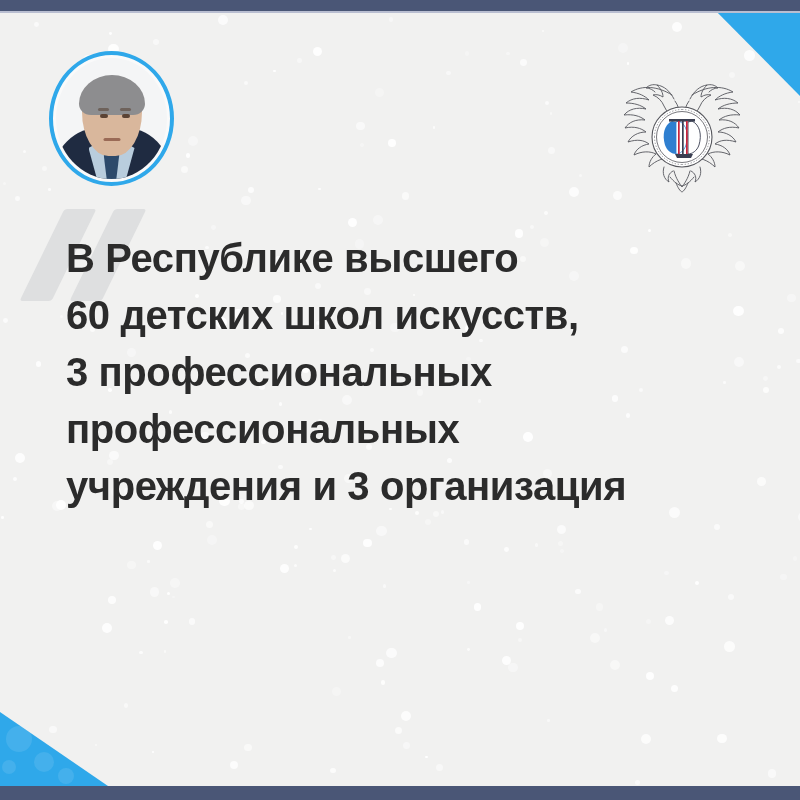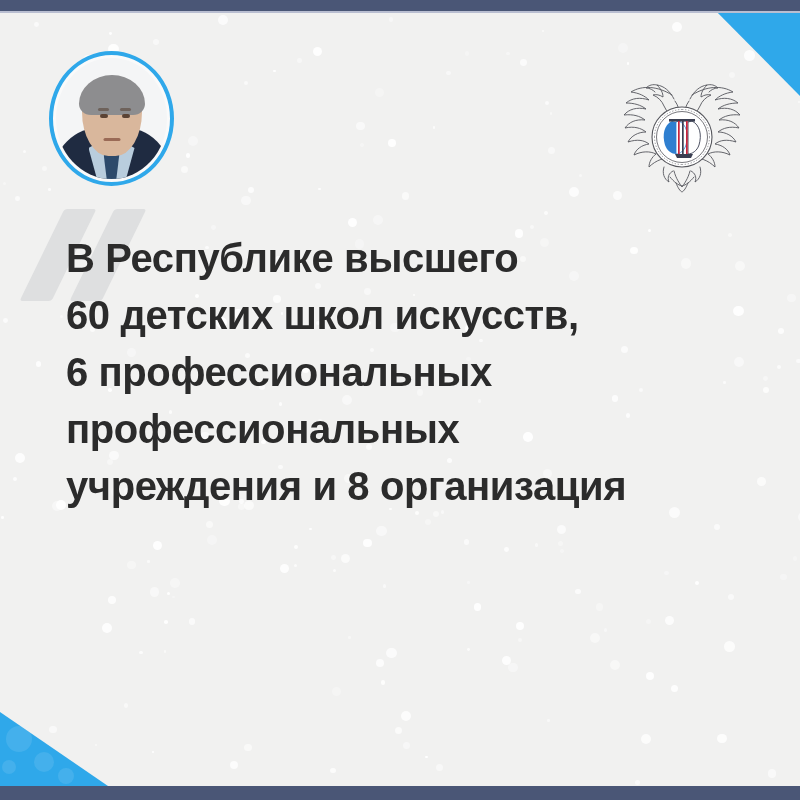--- a/index.html
+++ b/index.html
@@ -586,23 +586,23 @@
           <rect x="74" y="62" width="1.7" height="33" fill="#c8243c"></rect>
           <path d="M63 95 L81 95 L79 99 L65 99 Z" fill="#3b3f52"></path>
         </g>
       </svg>
     </div>
   </div>
 
   <div class="quote-text">
     <div class="quote-line">В Республике высшего</div>
     <div class="quote-line">60 детских школ искусств,</div>
-    <div class="quote-line">6 профессиональных</div>
+    <div class="quote-line">3 профессиональных</div>
     <div class="quote-line">профессиональных</div>
-    <div class="quote-line">учреждения и 8 организация</div>
+    <div class="quote-line">учреждения и 3 организация</div>
   </div>
 
   <div class="corner-tri-tr"></div>
   <div class="corner-tri-bl">
     <div class="bokeh" style="left:6px;  top:14px; width:26px; height:26px;"></div>
     <div class="bokeh" style="left:34px; top:40px; width:20px; height:20px;"></div>
     <div class="bokeh" style="left:2px;  top:48px; width:14px; height:14px;"></div>
     <div class="bokeh" style="left:58px; top:56px; width:16px; height:16px;"></div>
   </div>
 

